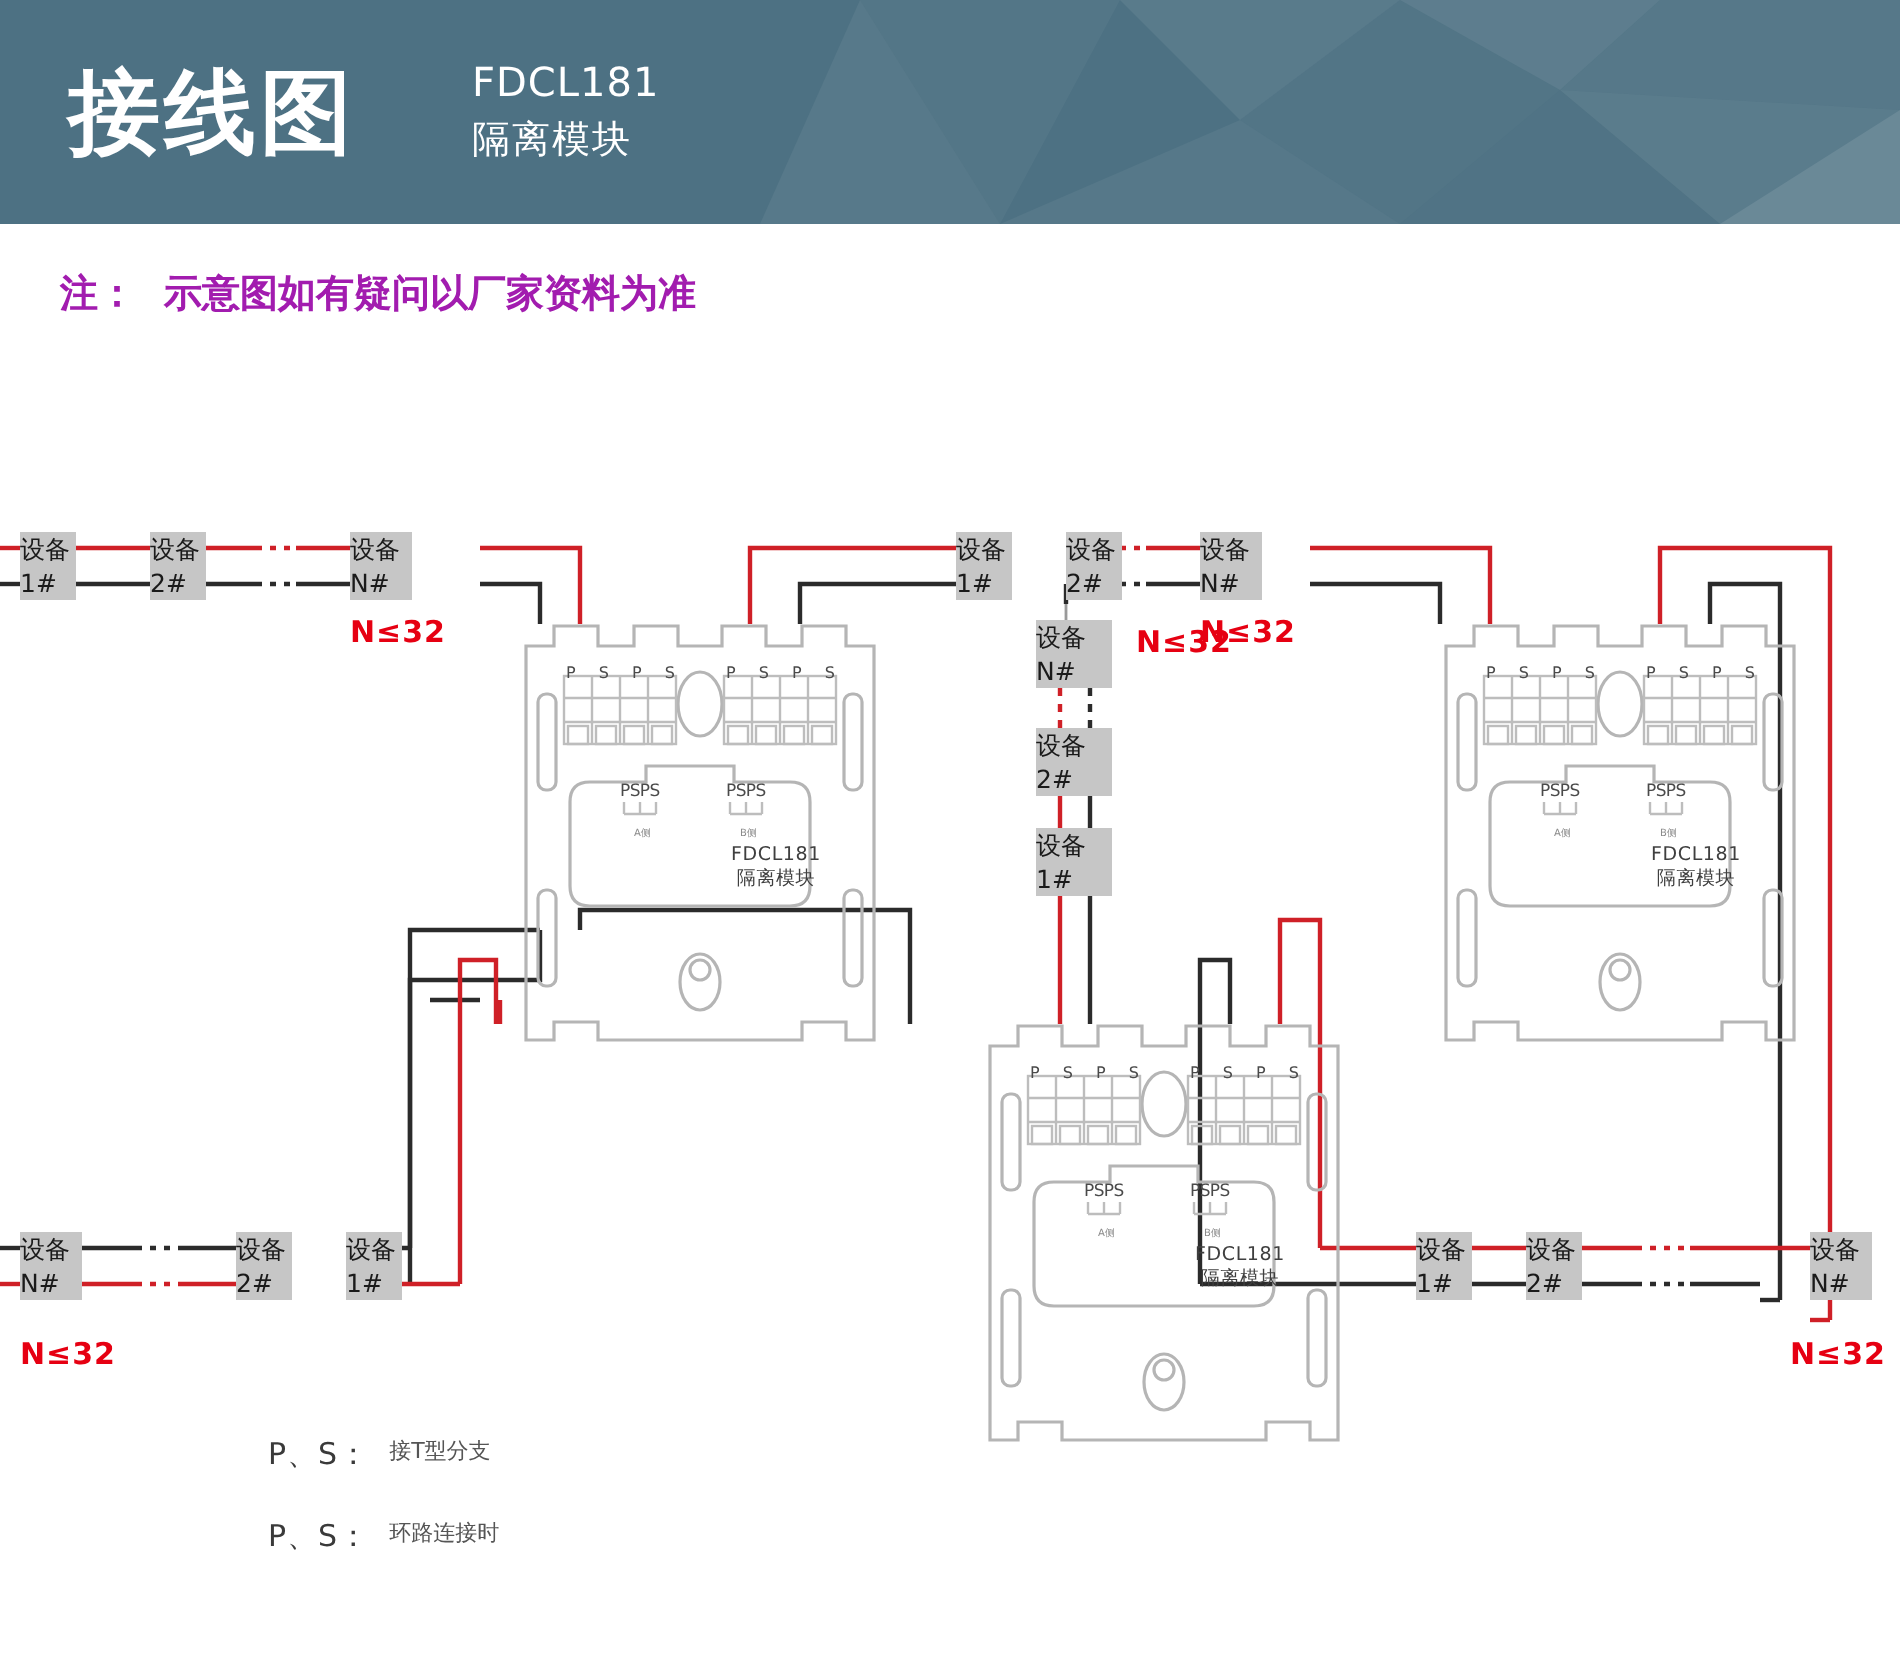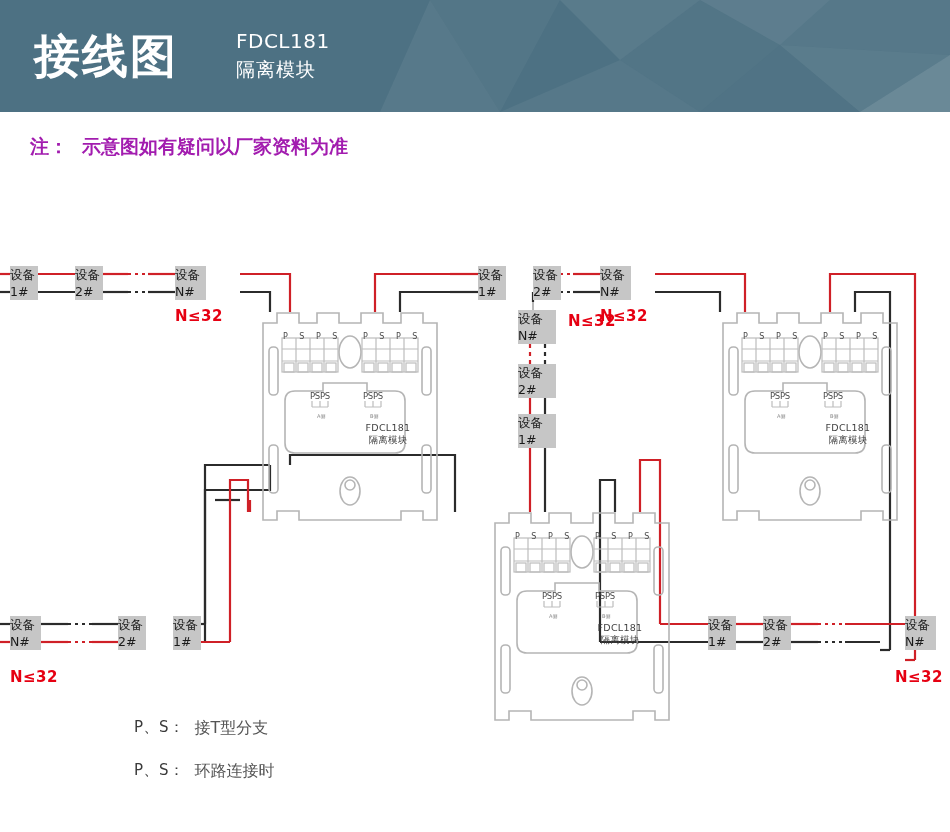--- a/index.html
+++ b/index.html
@@ -54,21 +54,21 @@
   .mod-name .n2{font-size:9.5px;}
   .ps-lab{position:absolute;color:#4a4a4a;font-size:8.5px;letter-spacing:-0.3px;}
   .side-lab{position:absolute;color:#8a8a8a;font-size:5px;}
   .term-lab{position:absolute;color:#4a4a4a;font-size:8px;letter-spacing:4.5px;}
 
   
   .legend{position:absolute;left:24px;top:718px;width:500px;}
   .legend .title{color:#e60012;font-size:15px;font-weight:bold;margin-bottom:22px;}
   .legend .row{display:flex;align-items:flex-start;margin-bottom:22px;padding-left:110px;}
   .legend .ps{color:#3a3a3a;font-size:15px;margin-right:10px;letter-spacing:.5px;}
-  .legend .desc{color:#555;font-size:16px;}
+  .legend .desc{color:#555;font-size:11px;}
 </style>
 </head>
 <body>
 
 <div class="header">
   <svg class="poly" viewBox="0 0 950 112">
     <polygon points="430,0 560,0 500,112" fill="#ffffff" opacity="0.04"></polygon>
     <polygon points="560,0 700,0 620,60" fill="#ffffff" opacity="0.07"></polygon>
     <polygon points="620,60 700,0 780,45 700,112" fill="#ffffff" opacity="0.03"></polygon>
     <polygon points="700,0 830,0 780,45" fill="#ffffff" opacity="0.09"></polygon>

